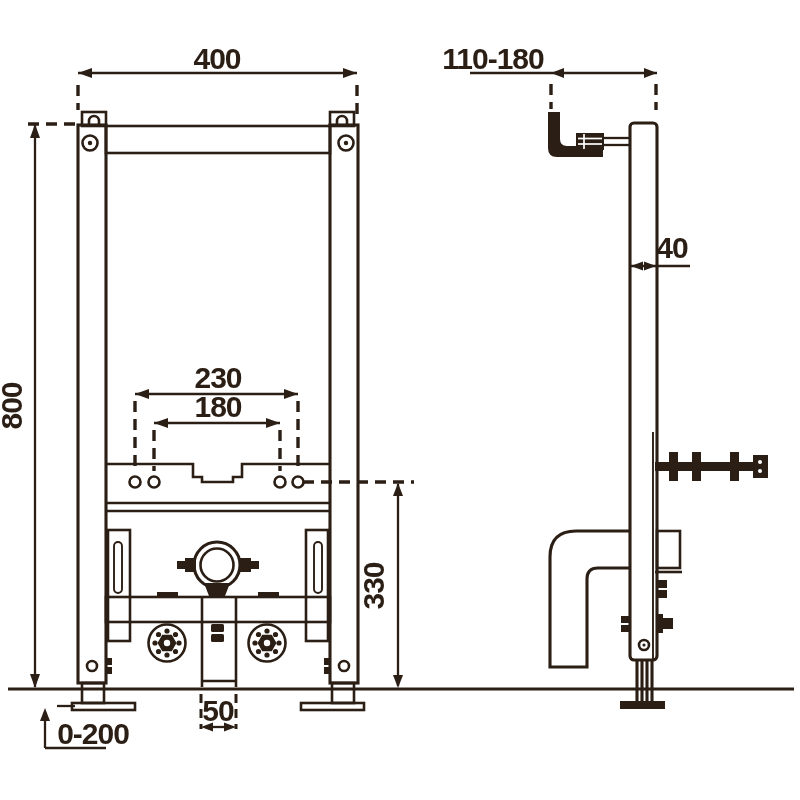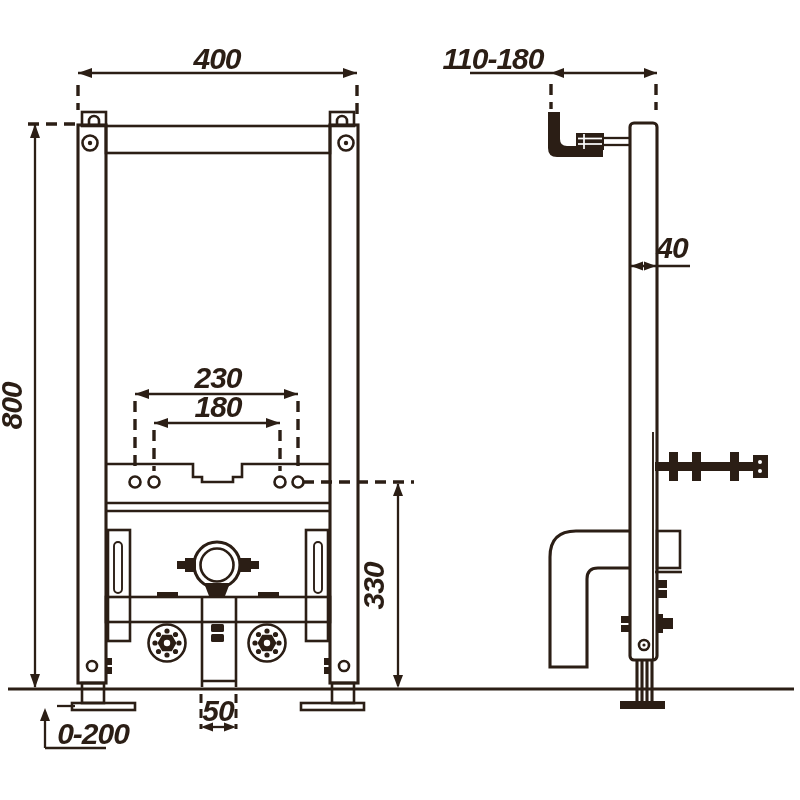--- a/index.html
+++ b/index.html
@@ -1,18 +1,18 @@
 <!DOCTYPE html>
 <html style="--ink: #2b1e15; --bg: #ffffff;"><head>
 <meta charset="utf-8">
 <style>
   html,body{margin:0;padding:0;background:#fff;}
   :root{--ink:#2b1e15;--bg:#ffffff;}
   .canvas{position:relative;width:800px;height:800px;background:var(--bg);overflow:hidden;
-          font-family:"Liberation Sans",sans-serif;font-style:italic;}
+          font-family:"Liberation Sans",sans-serif;}
   svg{display:block;}
   .ln  {stroke:var(--ink);stroke-width:2.6;fill:none;}
   .ln3 {stroke:var(--ink);stroke-width:3.1;fill:none;}
   .thin{stroke:var(--ink);stroke-width:1.9;fill:none;}
   .fil {fill:var(--ink);stroke:none;}
   .wfil{fill:#ffffff;stroke:none;}
   .wln {stroke:#ffffff;stroke-width:1.7;fill:none;}
   .dim {stroke:var(--ink);stroke-width:2.3;fill:none;}
   .dash{stroke:var(--ink);stroke-width:3.4;fill:none;stroke-dasharray:11 7;}
   .dash2{stroke:var(--ink);stroke-width:3.0;fill:none;stroke-dasharray:9 6;}

